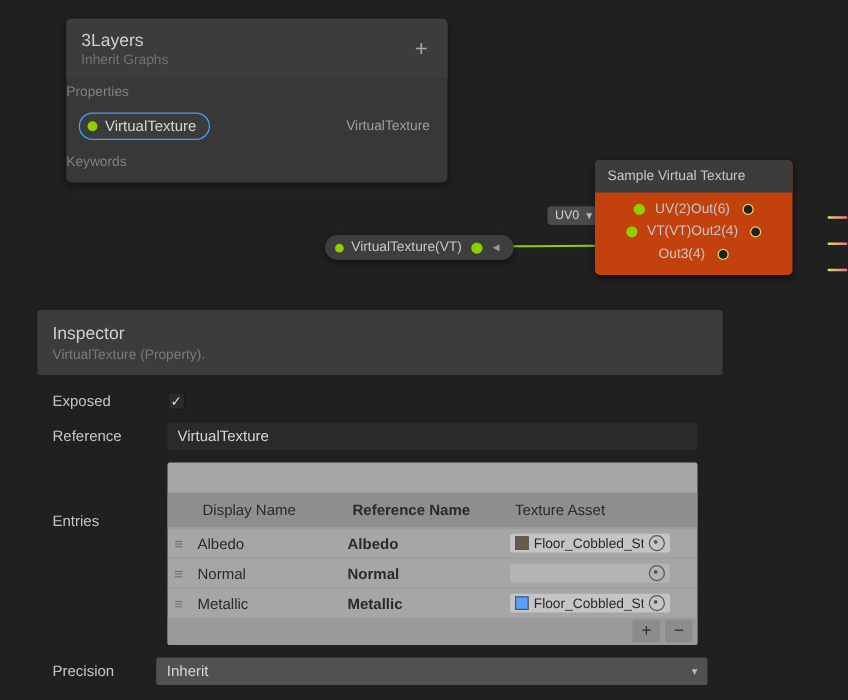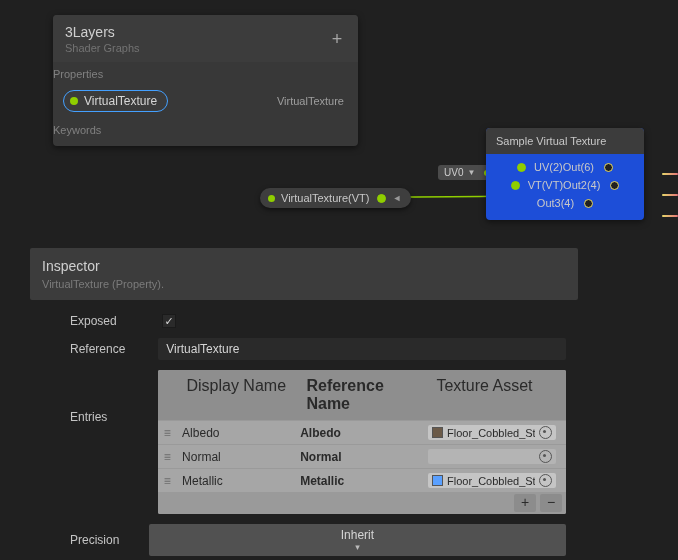--- a/index.html
+++ b/index.html
@@ -102,24 +102,24 @@
   .node-dot-green {
     width: 7px; height: 7px; border-radius: 50%;
     background:#8fce00; margin-right:6px; display:inline-block;
   }
   .collapse-tri {
     margin-left:6px; font-size:9px; color:#999;
   }
 
   .sample-node {
     position: absolute;
-    left: 486px;
+    left: 476px;
     top: 128px;
     width: 158px;
-    background: #1d4ed8;
+    background: #c2410c;
     border-radius: 4px;
     box-shadow: 0 2px 6px rgba(0,0,0,.5);
   }
   .sn-title {
     background: #3c3c3c;
     padding: 7px 10px;
     font-size: 11px;
     color: #c8c8c8;
     border-radius: 4px 4px 0 0;
   }
@@ -175,41 +175,41 @@
   .insp-title { font-size: 14px; color: #cfcfcf; }
   .insp-sub { font-size: 11px; color: #7b7b7b; margin-top: 4px; }
 
   .insp-body {
     padding: 14px 12px 10px 12px;
   }
   .field-row {
     display:flex; align-items:center; margin-bottom: 10px;
   }
   .field-label {
-    width: 92px; color:#c4c4c4; font-size:12px;margin-left:28px;
+    width: 92px; color:#c4c4c4; font-size:12px;
   }
   .checkbox {
     width:14px; height:14px; background:#2a2a2a; border:1px solid #1a1a1a;
     display:flex; align-items:center; justify-content:center;
     color:#d9d9d9; font-size:11px;
   }
   .text-input {
     background:#2a2a2a; border:none; color:#d5d5d5;
     padding:4px 8px; border-radius:2px; width: 424px; font-size:12px;
   }
 
   .entries-table {
     width: 424px;
     background:#a6a6a6;
     border-radius:2px;
     overflow:hidden;
   }
   .et-head {
     display:flex; background:#8e8e8e; color:#2a2a2a;
-    font-size:16px; padding:4px 0;
+    font-size:12px; padding:4px 0;margin-top:24px;
   }
   .et-head div, .et-row div.cell { padding:3px 6px; }
   .col-dn { width:120px; margin-left:22px; }
   .col-rn { width:130px;font-weight:bold; }
   .col-ta { flex:1; }
   .et-row {
     display:flex; align-items:center; color:#2a2a2a; font-size:12px;
     border-top:1px solid #9a9a9a;
     padding:1px 0;
   }
@@ -229,39 +229,39 @@
   }
   .et-btn {
     width:22px; height:18px; background:#8c8c8c; color:#2a2a2a;
     text-align:center; line-height:16px; border-radius:2px; margin-left:4px;
     font-size:14px; cursor:pointer;
   }
 
   .prec-select {
     background:#515151; color:#d5d5d5; border:none;
     width:484px; padding:4px 8px; border-radius:2px; font-size:12px;
-    display:flex; justify-content:space-between; align-items:center;flex-direction:column;
+    display:flex; justify-content:space-between; align-items:center;
   }
   .prec-select .tri { font-size:9px; color:#bbb; }
 </style>
 </head>
 <body>
 
 <svg class="edges">
   <path d="M 375 197 C 440 197, 460 197, 506 196" stroke="#8fce00" stroke-width="1.5" fill="none"></path>
   <path d="M 497 174 C 500 174, 503 174, 506 174" stroke="#8fce00" stroke-width="1.5" fill="none"></path>
 </svg>
 <div class="edge-stub" style="left:662px; top:173px; background:linear-gradient(90deg,#e6d96a,#e6747a);"></div>
 <div class="edge-stub" style="left:662px; top:194px; background:linear-gradient(90deg,#e6d96a,#e6747a);"></div>
 <div class="edge-stub" style="left:662px; top:215px; background:linear-gradient(90deg,#e6d96a,#e6747a);"></div>
 
 <div class="blackboard">
   <div class="bb-header">
     <div class="bb-title">3Layers</div>
-    <div class="bb-subtitle">Shader Graphs</div>
+    <div class="bb-subtitle">Inherit Graphs</div>
     <div class="bb-add">+</div>
   </div>
   <div class="bb-section">Properties</div>
   <div class="bb-row">
     <span class="pill">
       <span class="pill-dot"></span>
       <span class="pill-label">VirtualTexture</span>
     </span>
     <span class="prop-type">VirtualTexture</span>
   </div>

